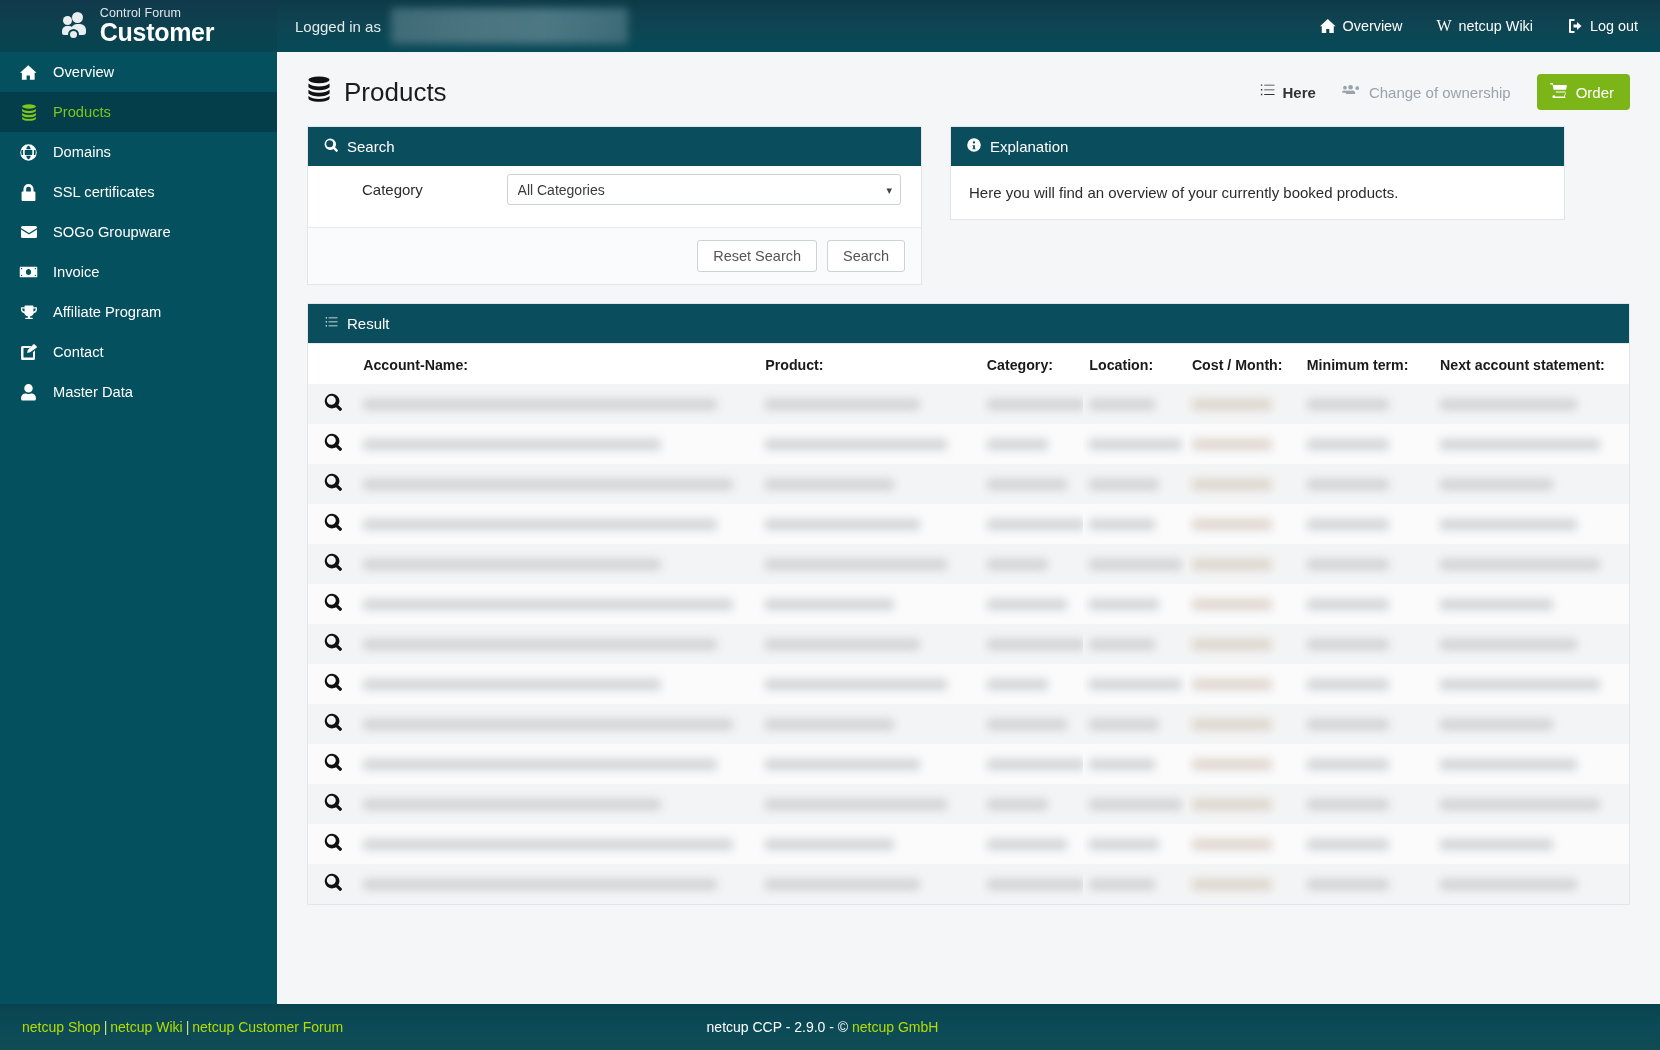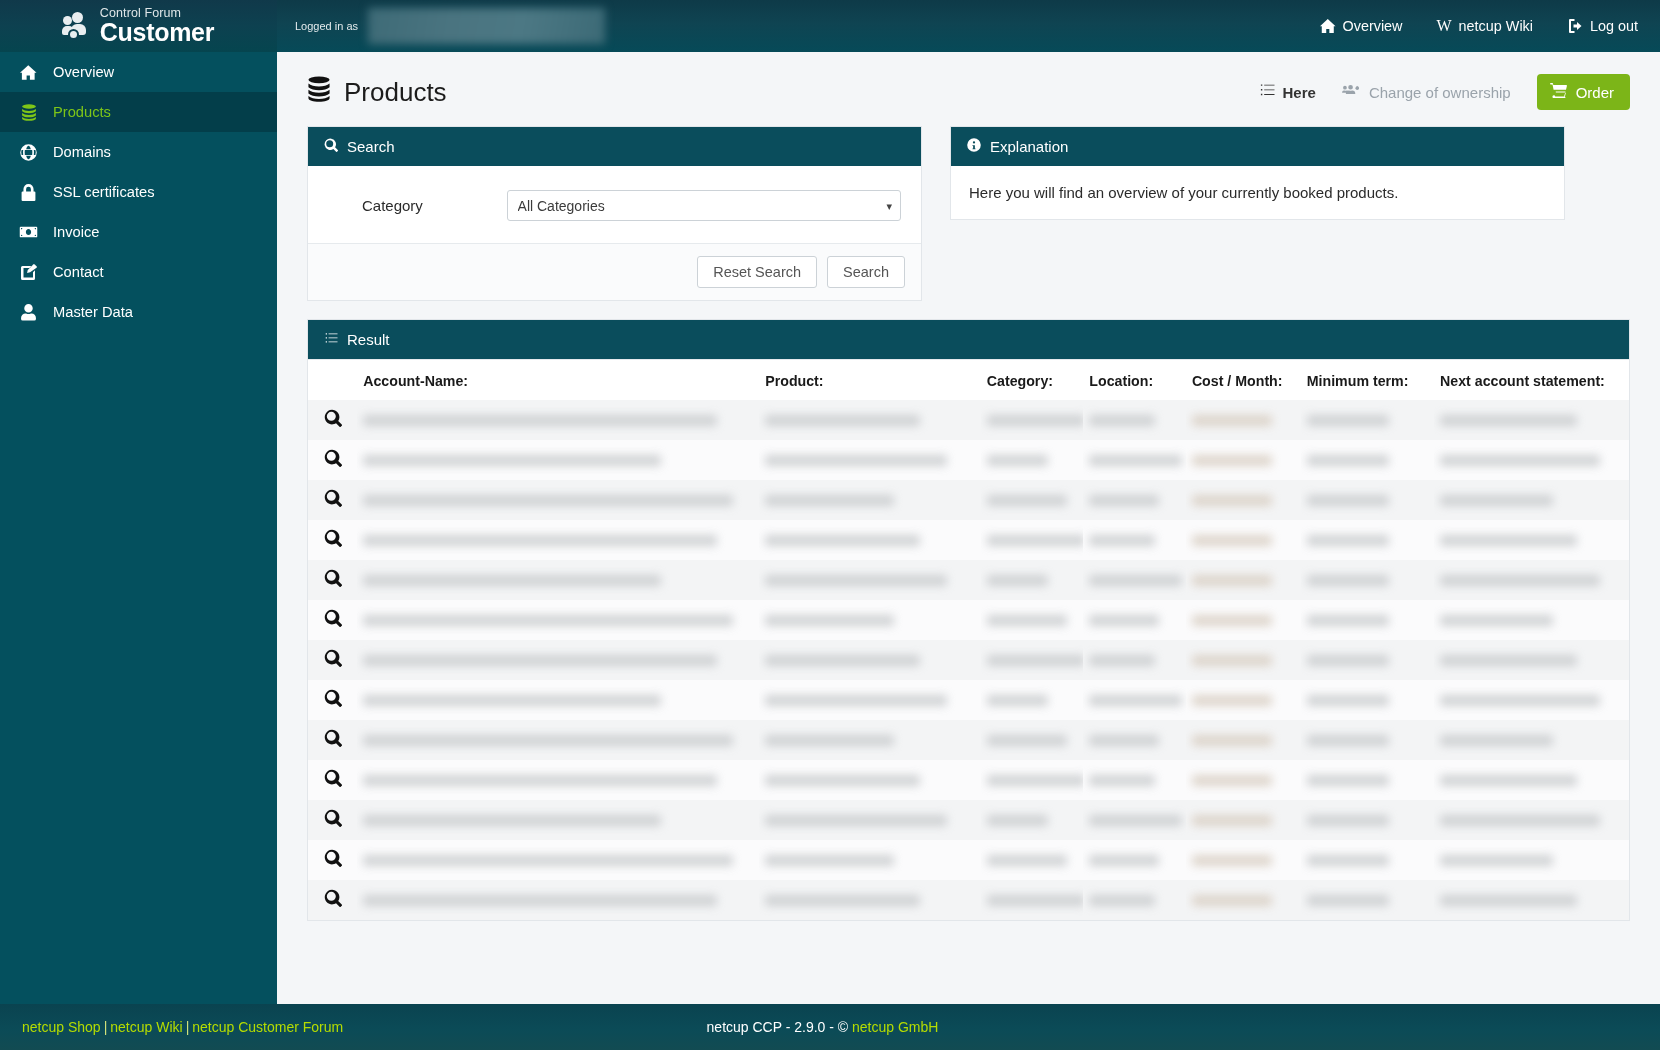--- a/index.html
+++ b/index.html
@@ -29,21 +29,21 @@
   .brand-icon .p1 { position:absolute; width:11px; height:11px; border-radius:50%; background:#e9eef0; left:9px; top:0px;}
   .brand-icon .p2 { position:absolute; width:9px; height:9px; border-radius:50%; background:#e9eef0; left:0px; top:4px;}
   .brand-icon .b1 { position:absolute; width:15px; height:11px; border-radius:6px 6px 3px 3px; background:#e9eef0; left:8px; top:12px;}
   .brand-icon .b2 { position:absolute; width:12px; height:9px; border-radius:5px 5px 2px 2px; background:#e9eef0; left:-1px; top:14px;}
   .brand-icon .gear { position:absolute; width:11px; height:11px; border-radius:50%; background:#e9eef0; left:5px; top:17px; border:2px solid #0d4150;}
   .brand-text { line-height: 1; }
   .brand-top { font-size: 12.5px; color: #dfe6e8; letter-spacing: .1px; }
   .brand-bottom { font-size: 25px; font-weight: bold; color: #ffffff; letter-spacing: -.3px; margin-top: 1px; }
 
   .logged-wrap { display: flex; align-items: center; margin-left: 0px; }
-  .logged-label { color: #e3eaec; font-size: 11px; padding-left: 18px; padding-right: 10px; }
+  .logged-label { color: #e3eaec; font-size: 15px; padding-left: 18px; padding-right: 10px; }
   .logged-value {
     width: 237px; height: 36px;
     background: linear-gradient(100deg, #3e6b77 0%, #4a7480 35%, #4c7884 65%, #3c6a76 100%);
     filter: blur(4px);
     border-radius: 1px;
   }
   .topnav { margin-left: auto; display: flex; align-items: center; gap: 34px; padding-right: 22px; }
   .topnav a {
     color: #fdfdfd; font-size: 14.4px; text-decoration: none;
     display: flex; align-items: center; gap: 7px; white-space: nowrap;
@@ -98,21 +98,21 @@
   
   .row-panels { display: flex; gap: 28px; padding: 0 30px; align-items: flex-start; }
   .panel { background: #ffffff; border: 1px solid #e2e6ea; }
   .panel-head {
     background: #0a4d5c; color: #ffffff;
     padding: 11px 16px; font-size: 15px;
     display: flex; align-items: center; gap: 9px;
   }
   .panel-search { width: 615px; }
   .panel-expl { width: 615px; }
-  .search-body { padding: 24px 20px 22px 20px; background:#fff; }
+  .search-body { padding: 8px 20px 22px 20px; background:#fff; }
   .form-row { display: flex; align-items: center; }
   .form-label { width: 185px; font-size: 15px; color: #2b2b2b; padding-left: 34px; }
   .select-wrap { position: relative; width: 412px; }
   select.cat {
     width: 100%; height: 31px;
     font-size: 14px; color: #3b3b3b;
     border: 1px solid #ccd2d7; border-radius: 3px;
     padding: 3px 26px 3px 10px; background: #fff;
     -webkit-appearance: none; appearance: none;
     font-family: "Liberation Sans", sans-serif;
@@ -249,25 +249,41 @@
   <a class="side-item" href="#">
     <span class="sico">
       <svg width="15" height="17" viewBox="0 0 448 512">
           <path d="M400 224h-24v-72a152 152 0 0 0-304 0v72H48a32 32 0 0 0-32 32v224a32 32 0 0 0 32 32h352a32 32 0 0 0 32-32V256a32 32 0 0 0-32-32zm-104 0H152v-72a72 72 0 0 1 144 0z"></path>
         </svg>
     </span>
     <span>SSL certificates</span>
   </a>
   <a class="side-item" href="#">
     <span class="sico">
+      <svg width="18" height="16" viewBox="0 0 512 512">
+          <path d="M48 64h416a48 48 0 0 1 48 48v16L256 288 0 128v-16a48 48 0 0 1 48-48zM0 176l256 160 256-160v224a48 48 0 0 1-48 48H48a48 48 0 0 1-48-48z"></path>
+        </svg>
+    </span>
+    <span>SOGo Groupware</span>
+  </a>
+  <a class="side-item" href="#">
+    <span class="sico">
       <svg width="19" height="14" viewBox="0 0 640 512">
           <path d="M608 64H32A32 32 0 0 0 0 96v320a32 32 0 0 0 32 32h576a32 32 0 0 0 32-32V96a32 32 0 0 0-32-32zM48 400v-48a48 48 0 0 1 48 48zm0-240v-48h48a48 48 0 0 1-48 48zm272 208c-53 0-96-50-96-112s43-112 96-112 96 50 96 112-43 112-96 112zm272 32h-48a48 48 0 0 1 48-48zm0-240a48 48 0 0 1-48-48h48z"></path>
         </svg>
     </span>
     <span>Invoice</span>
+  </a>
+  <a class="side-item" href="#">
+    <span class="sico">
+      <svg width="16" height="17" viewBox="0 0 576 512">
+          <path d="M552 64H448V24a24 24 0 0 0-24-24H152a24 24 0 0 0-24 24v40H24A24 24 0 0 0 0 88v56c0 66 48 120 112 131 18 62 70 108 136 117v52H176a24 24 0 0 0-24 24v24h272v-24a24 24 0 0 0-24-24h-72v-52c66-9 118-55 136-117 64-11 112-65 112-131V88a24 24 0 0 0-24-24zM48 144v-32h80v62c0 15 2 29 5 43-48-10-85-37-85-73zm480 0c0 36-37 63-85 73 3-14 5-28 5-43v-62h80z"></path>
+        </svg>
+    </span>
+    <span>Affiliate Program</span>
   </a>
   <a class="side-item" href="#">
     <span class="sico">
       <svg width="16" height="16" viewBox="0 0 512 512">
           <path d="M48 64h286l-64 64H80v304h304V262l64-64v266a48 48 0 0 1-48 48H48a48 48 0 0 1-48-48V112a48 48 0 0 1 48-48z"></path>
           <path d="M497 75 437 15a32 32 0 0 0-45 0L216 191l-22 97 97-22L497 120a32 32 0 0 0 0-45z"></path>
         </svg>
     </span>
     <span>Contact</span>
   </a>

